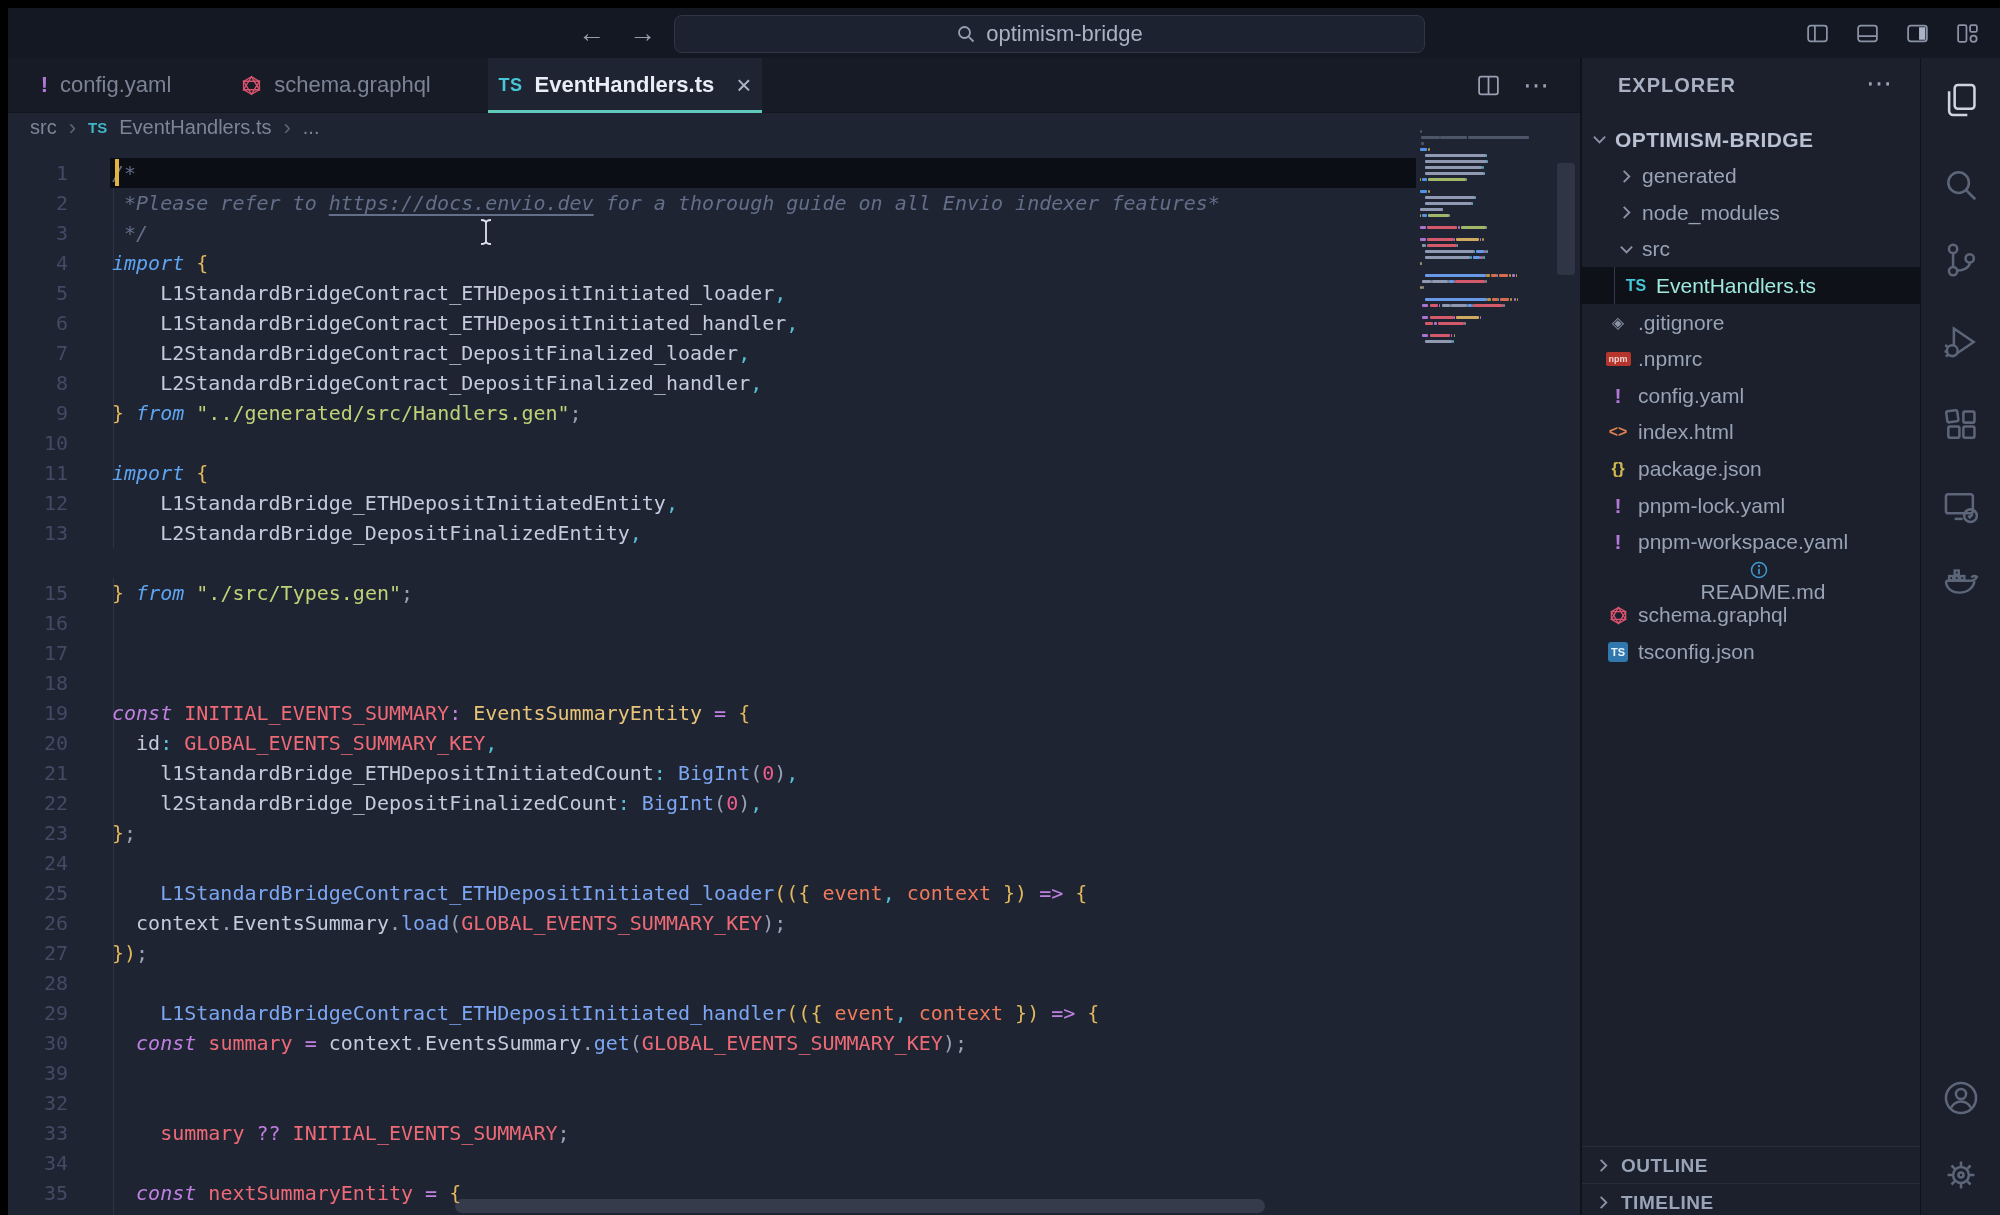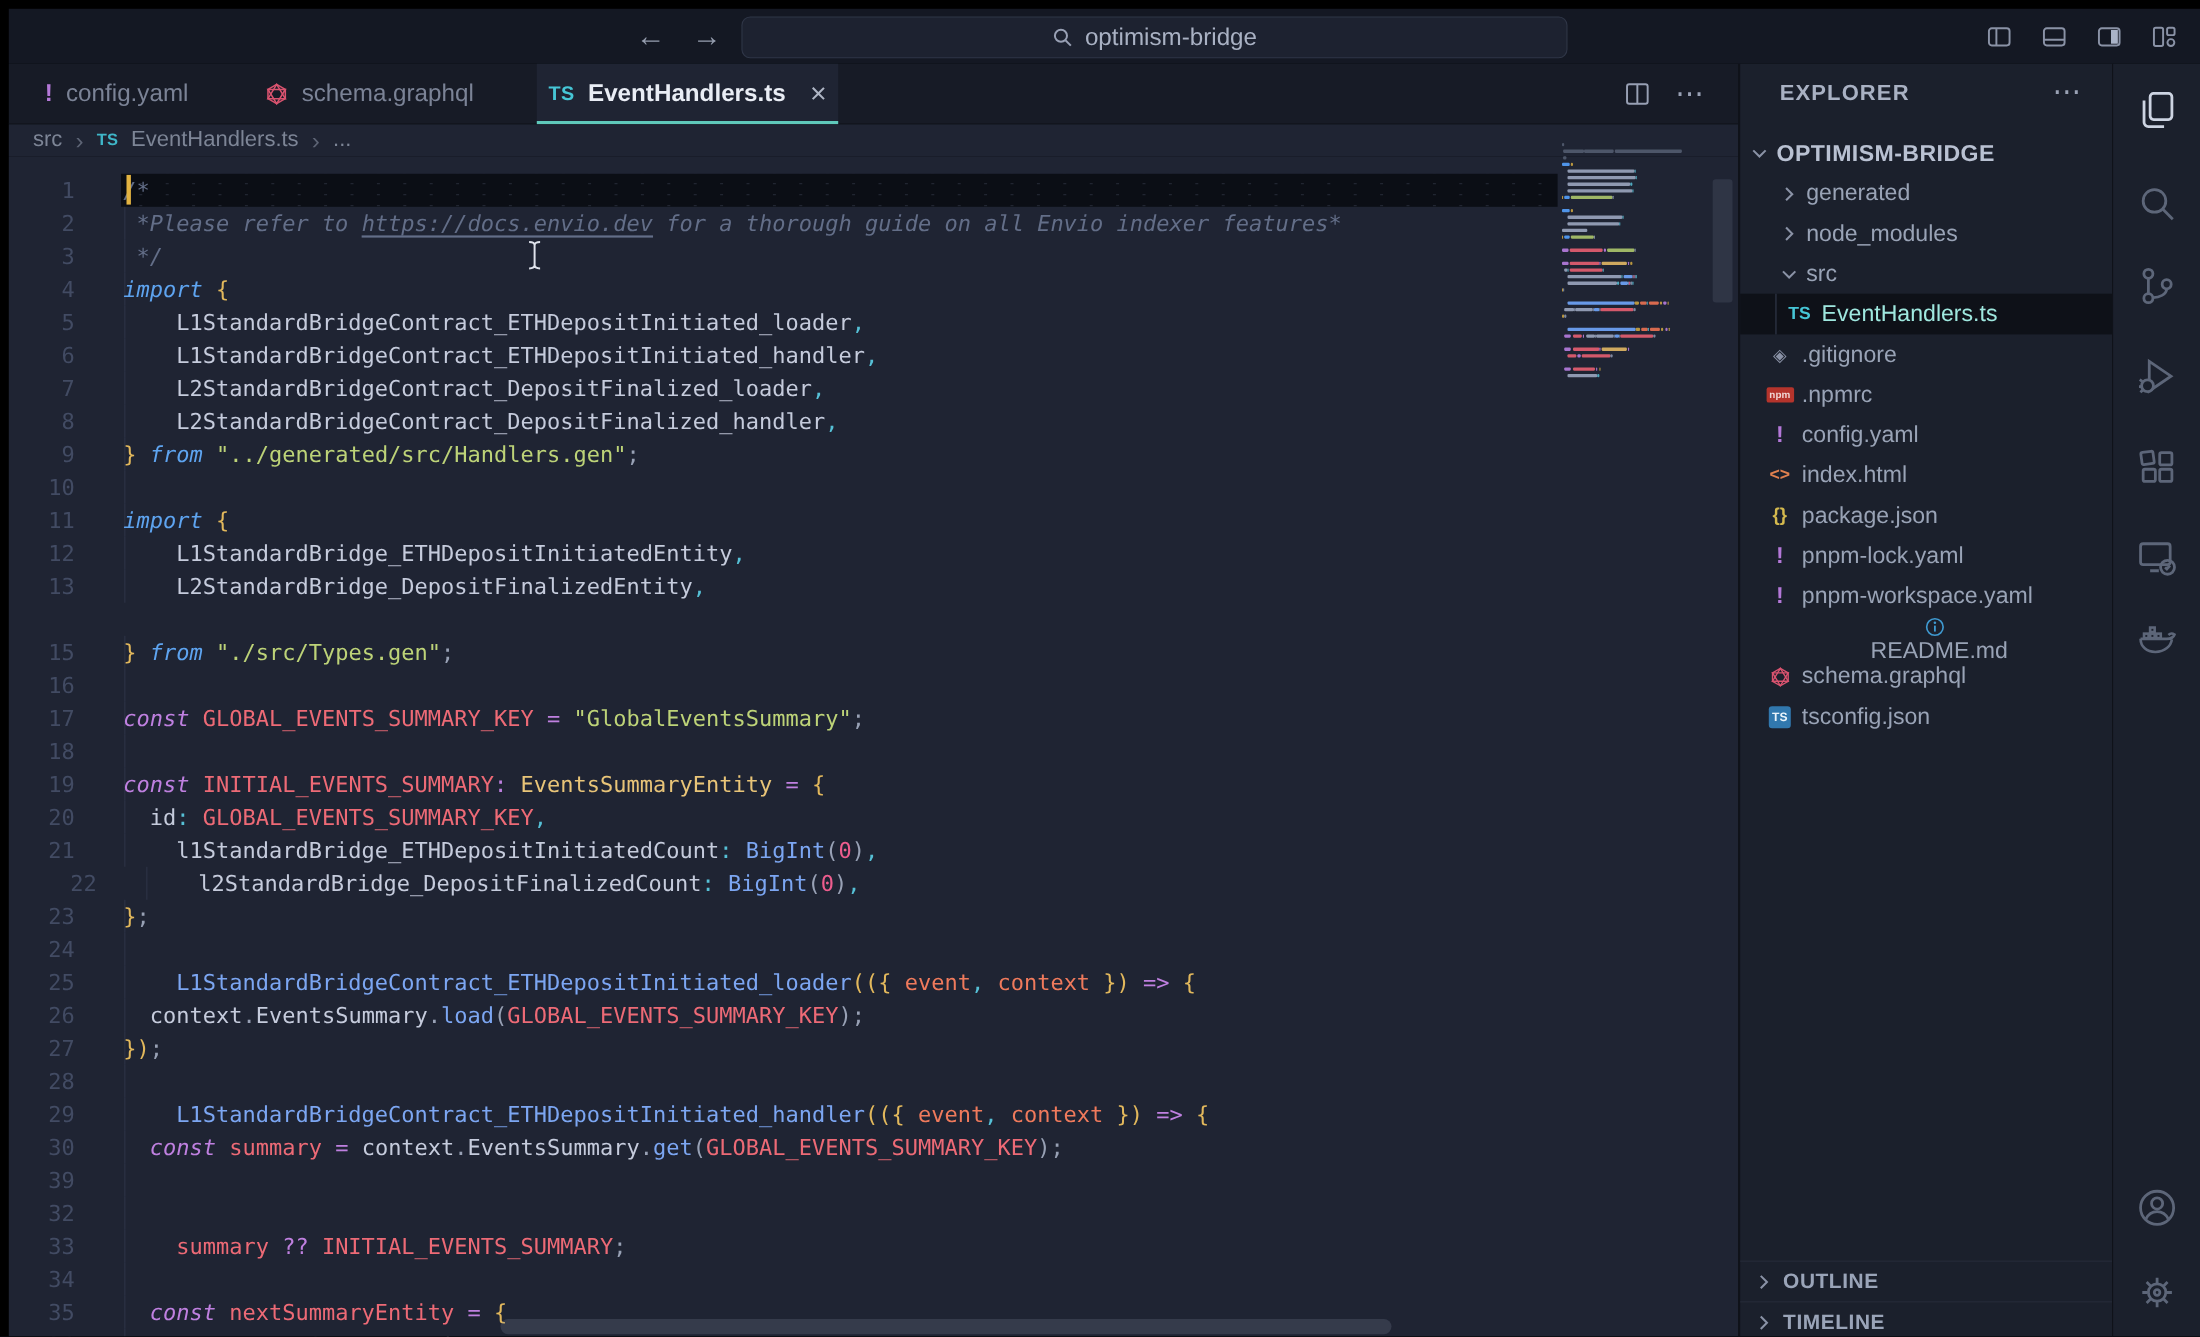--- a/index.html
+++ b/index.html
@@ -193,26 +193,26 @@
     <div class="cl" style="top: 166px;"><div class="guide"></div><span class="num">6</span><span class="code"><span class="id">    L1StandardBridgeContract_ETHDepositInitiated_handler</span><span class="cy">,</span></span></div>
     <div class="cl" style="top: 196px;"><div class="guide"></div><span class="num">7</span><span class="code"><span class="id">    L2StandardBridgeContract_DepositFinalized_loader</span><span class="cy">,</span></span></div>
     <div class="cl" style="top: 226px;"><div class="guide"></div><span class="num">8</span><span class="code"><span class="id">    L2StandardBridgeContract_DepositFinalized_handler</span><span class="cy">,</span></span></div>
     <div class="cl" style="top: 256px;"><div class="guide"></div><span class="num">9</span><span class="code"><span class="br">}</span><span class="kw"> from</span><span class="st"> "../generated/src/Handlers.gen"</span><span class="pn">;</span></span></div>
     <div class="cl" style="top: 286px;"><div class="guide"></div><span class="num">10</span><span class="code"></span></div>
     <div class="cl" style="top: 316px;"><div class="guide"></div><span class="num">11</span><span class="code"><span class="kw">import</span><span class="br"> {</span></span></div>
     <div class="cl" style="top: 346px;"><div class="guide"></div><span class="num">12</span><span class="code"><span class="id">    L1StandardBridge_ETHDepositInitiatedEntity</span><span class="cy">,</span></span></div>
     <div class="cl" style="top: 376px;"><div class="guide"></div><span class="num">13</span><span class="code"><span class="id">    L2StandardBridge_DepositFinalizedEntity</span><span class="cy">,</span></span></div>
     <div class="cl" style="top: 436px;"><div class="guide"></div><span class="num">15</span><span class="code"><span class="br">}</span><span class="kw"> from</span><span class="st"> "./src/Types.gen"</span><span class="pn">;</span></span></div>
     <div class="cl" style="top: 466px;"><div class="guide"></div><span class="num">16</span><span class="code"></span></div>
-    <div class="cl" style="top: 496px;"><div class="guide"></div><span class="num">17</span><span class="code"><span class="kc">const</span><span class="ct"> GLOBAL_EVENTS_SUMMARY_KEY</span><span class="op"> =</span><span class="st"> "GlobalEventsSummary"</span><span class="pn">;</span></span></div>
+    <div class="cl" style="top: 496px;"><div class="guide"></div><span class="num">17</span></div>
     <div class="cl" style="top: 526px;"><div class="guide"></div><span class="num">18</span><span class="code"></span></div>
     <div class="cl" style="top: 556px;"><div class="guide"></div><span class="num">19</span><span class="code"><span class="kc">const</span><span class="ct"> INITIAL_EVENTS_SUMMARY</span><span class="op">:</span><span class="ty"> EventsSummaryEntity</span><span class="op"> =</span><span class="br"> {</span></span></div>
     <div class="cl" style="top: 586px;"><div class="guide"></div><span class="num">20</span><span class="code"><span class="id">  id</span><span class="cy">:</span><span class="ct"> GLOBAL_EVENTS_SUMMARY_KEY</span><span class="cy">,</span></span></div>
     <div class="cl" style="top: 616px;"><div class="guide"></div><span class="num">21</span><span class="code"><span class="id">    l1StandardBridge_ETHDepositInitiatedCount</span><span class="cy">:</span><span class="fn"> BigInt</span><span class="pn">(</span><span class="nu">0</span><span class="pn">)</span><span class="cy">,</span></span></div>
-    <div class="cl" style="top: 646px; margin-left: 20px;"><div class="guide"></div><span class="num">22</span><span class="code"><span class="id">    l2StandardBridge_DepositFinalizedCount</span><span class="cy">:</span><span class="fn"> BigInt</span><span class="pn">(</span><span class="nu">0</span><span class="pn">)</span><span class="cy">,</span></span></div>
+    <div class="cl" style="top: 646px;"><div class="guide"></div><span class="num">22</span><span class="code"><span class="id">    l2StandardBridge_DepositFinalizedCount</span><span class="cy">:</span><span class="fn"> BigInt</span><span class="pn">(</span><span class="nu">0</span><span class="pn">)</span><span class="cy">,</span></span></div>
     <div class="cl" style="top: 676px;"><div class="guide"></div><span class="num">23</span><span class="code"><span class="br">}</span><span class="pn">;</span></span></div>
     <div class="cl" style="top: 706px;"><div class="guide"></div><span class="num">24</span><span class="code"></span></div>
     <div class="cl" style="top: 736px;"><div class="guide"></div><span class="num">25</span><span class="code"><span class="fn">    L1StandardBridgeContract_ETHDepositInitiated_loader</span><span class="br">(({</span><span class="pm"> event</span><span class="cy">,</span><span class="pm"> context</span><span class="br"> })</span><span class="op"> =&gt;</span><span class="br"> {</span></span></div>
     <div class="cl" style="top: 766px;"><div class="guide"></div><span class="num">26</span><span class="code"><span class="id">  context</span><span class="pn">.</span><span class="id">EventsSummary</span><span class="pn">.</span><span class="fn">load</span><span class="pn">(</span><span class="ct">GLOBAL_EVENTS_SUMMARY_KEY</span><span class="pn">);</span></span></div>
     <div class="cl" style="top: 796px;"><div class="guide"></div><span class="num">27</span><span class="code"><span class="br">})</span><span class="pn">;</span></span></div>
     <div class="cl" style="top: 826px;"><div class="guide"></div><span class="num">28</span><span class="code"></span></div>
     <div class="cl" style="top: 856px;"><div class="guide"></div><span class="num">29</span><span class="code"><span class="fn">    L1StandardBridgeContract_ETHDepositInitiated_handler</span><span class="br">(({</span><span class="pm"> event</span><span class="cy">,</span><span class="pm"> context</span><span class="br"> })</span><span class="op"> =&gt;</span><span class="br"> {</span></span></div>
     <div class="cl" style="top: 886px;"><div class="guide"></div><span class="num">30</span><span class="code"><span class="kc">  const</span><span class="ct"> summary</span><span class="op"> =</span><span class="id"> context</span><span class="pn">.</span><span class="id">EventsSummary</span><span class="pn">.</span><span class="fn">get</span><span class="pn">(</span><span class="ct">GLOBAL_EVENTS_SUMMARY_KEY</span><span class="pn">);</span></span></div>
     <div class="cl" style="top: 916px;"><div class="guide"></div><span class="num">39</span><span class="code"></span></div>
     <div class="cl" style="top: 946px;"><div class="guide"></div><span class="num">32</span></div>

